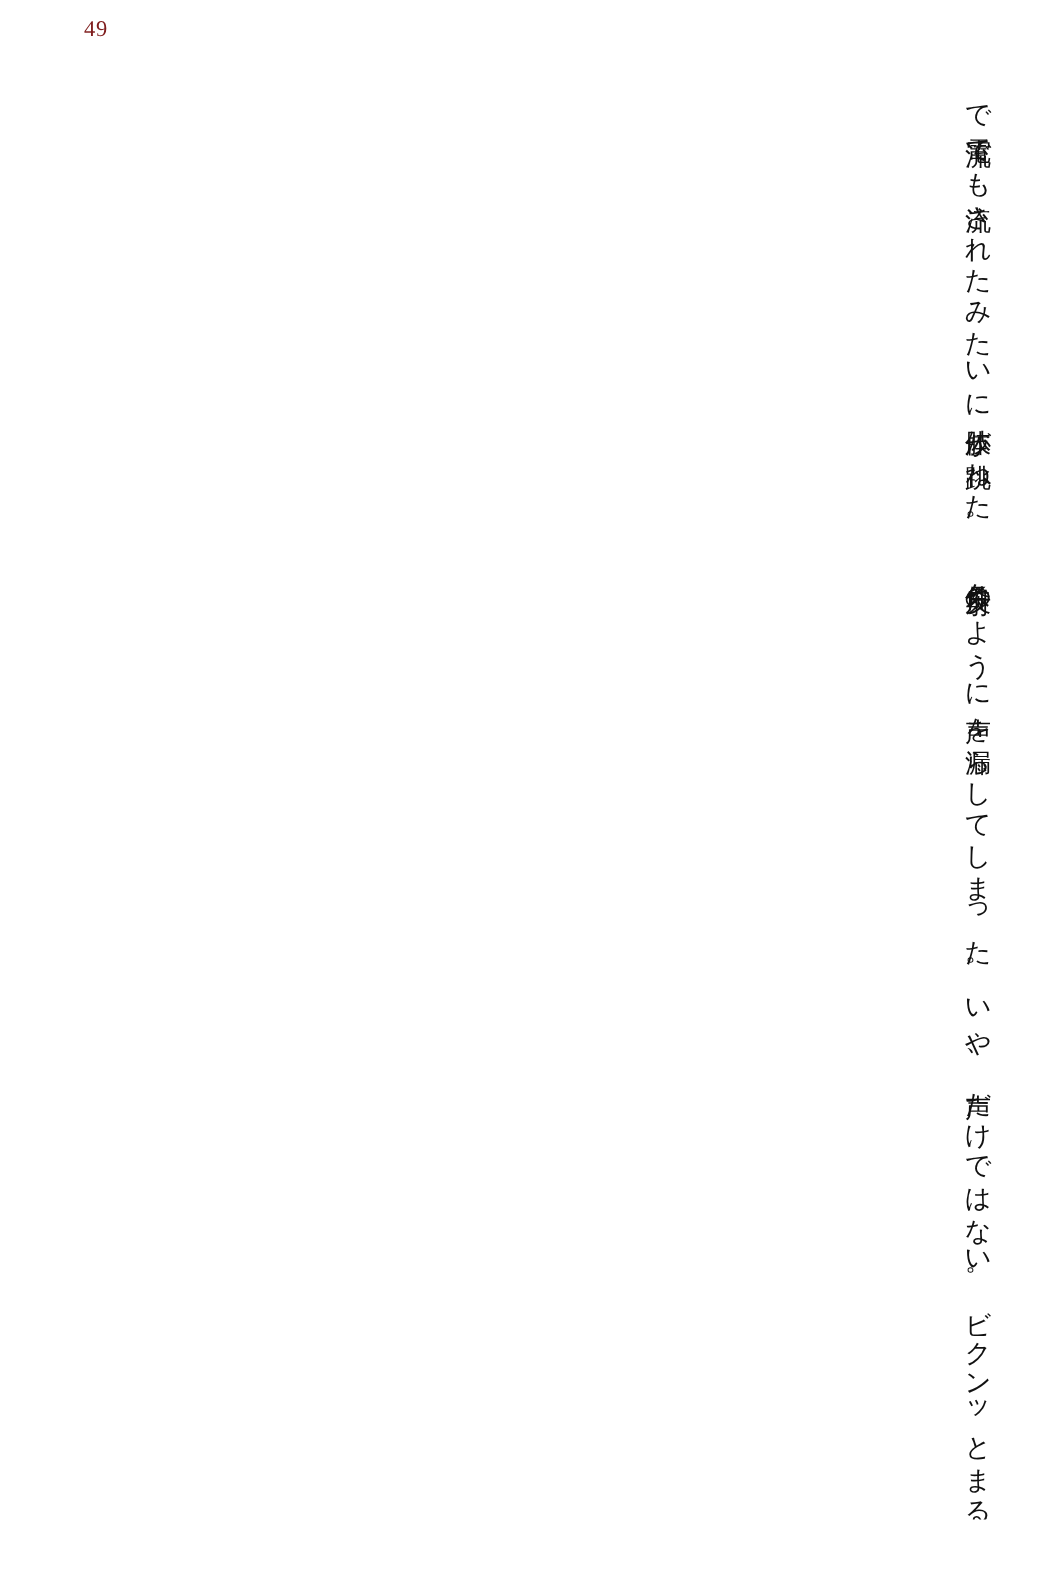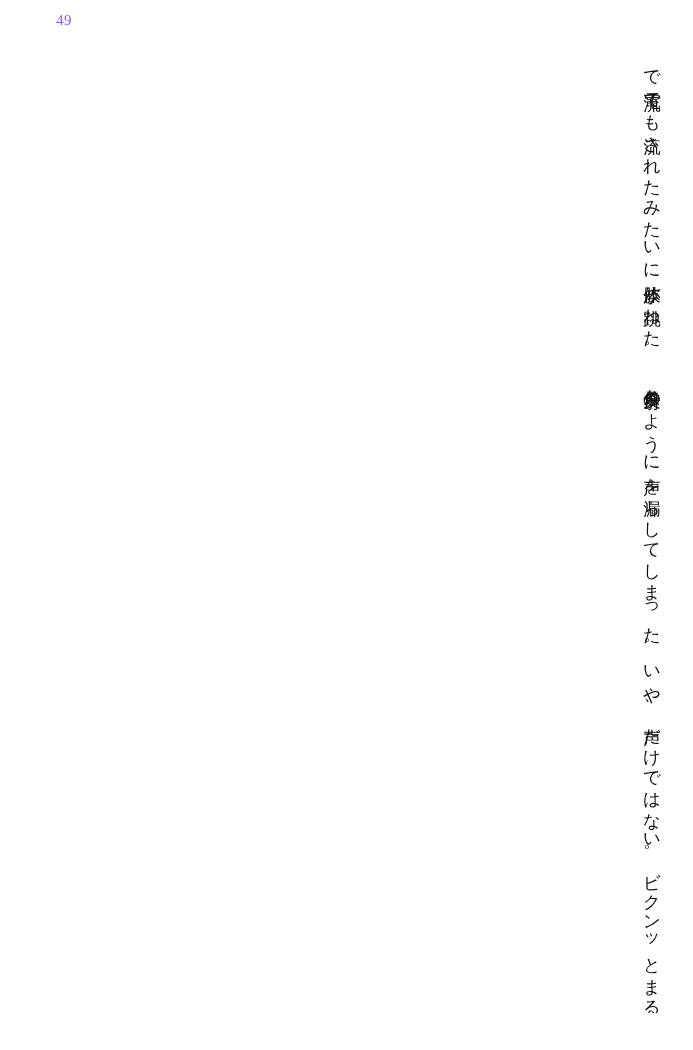--- a/index.html
+++ b/index.html
@@ -20,21 +20,21 @@
     width: 693px;
     height: 1050px;
     box-sizing: border-box;
   }
   .page-number {
     position: absolute;
     top: 12px;
     left: 56px;
     font-size: 15px;
     font-family: "Liberation Serif", "DejaVu Serif", serif;
-    color: #8b5cf6;
+    color: #7f1d1d;
     letter-spacing: 0.5px;
   }
   .text-body {
     position: absolute;
     top: 58px;
     left: 28px;
     right: 28px;
     height: 955px;
     writing-mode: vertical-rl;
     -webkit-writing-mode: vertical-rl;

